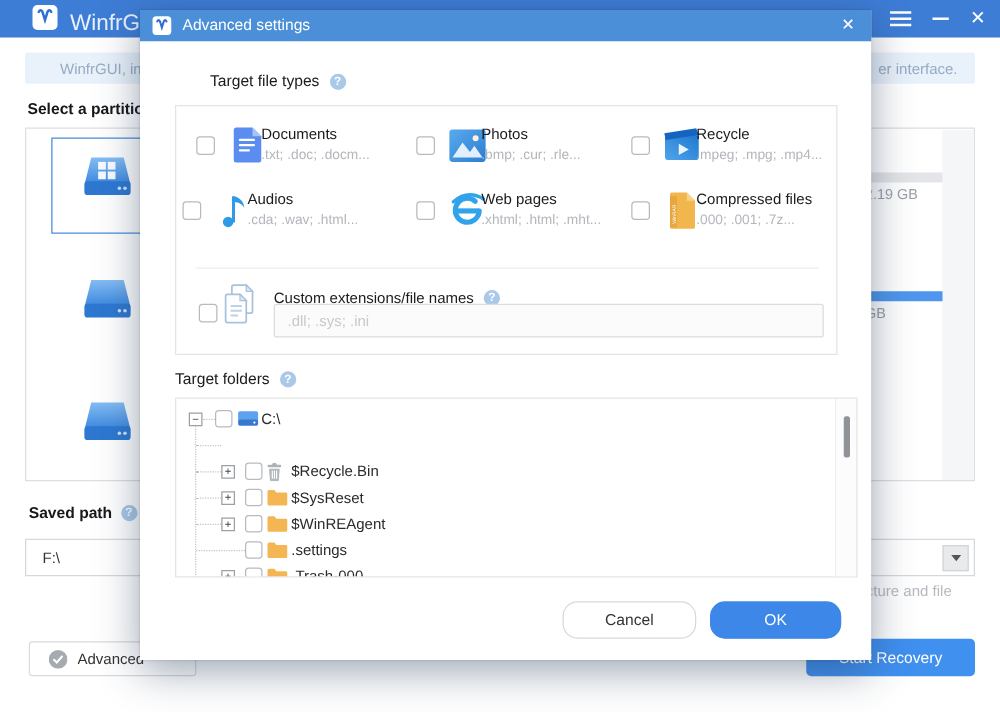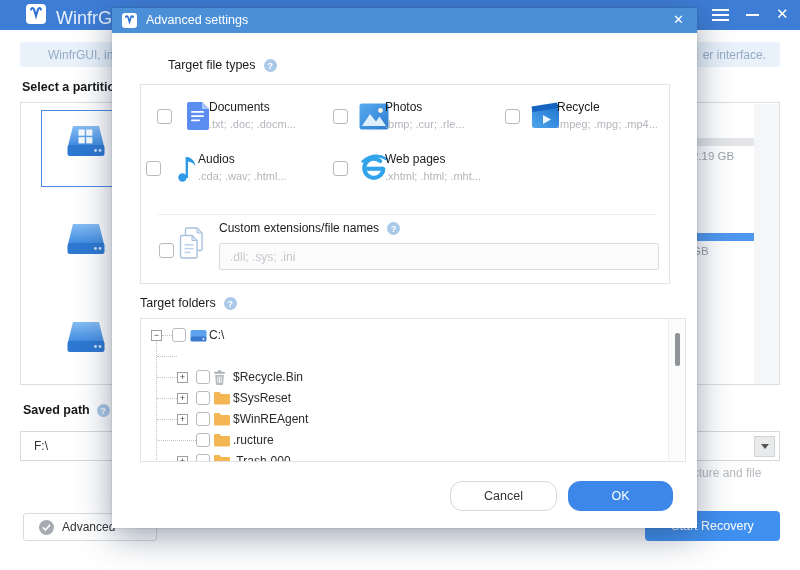--- a/index.html
+++ b/index.html
@@ -70,21 +70,21 @@
   .ft-item { position:absolute; width:170px; height:34px; }
   .cbx { position:absolute; width:15px; height:15px; border:1px solid #b7bbbf; border-radius:3px; background:#fff; cursor:pointer; }
   .ft-item .cbx { left:0; top:9px; }
   .ft-icon { position:absolute; left:26px; top:1px; width:30px; height:30px; display:flex; align-items:center; justify-content:center; }
   .ft-name { position:absolute; left:52px; top:0; font-size:12px; color:#1a1b1d; white-space:nowrap; }
   .ft-ext  { position:absolute; left:52px; top:18px; font-size:11px; color:#b3b6bb; white-space:nowrap; }
   .ft-div { position:absolute; left:16px; top:129px; width:498px; border-top:1px solid #ececee; }
 
   .custom-cbx { position:absolute; left:18px; top:158px; }
   .custom-icon { position:absolute; left:36px; top:141px; }
-  .custom-label { left:78px; top:136px; font-size:12px; }
+  .custom-label { left:78px; top:146px; font-size:12px; }
   .custom-input { position:absolute; left:78px; top:158px; width:440px; height:27px; border:1px solid #dadcde; border-radius:2px;
                   background:#fbfbfc; font-size:12px; color:#555; padding-left:10px; outline:0; font-family:inherit; }
   .custom-input::placeholder { color:#c6c9cd; }
 
   .treebox { position:absolute; left:28px; top:310px; width:546px; height:144px; border:1px solid #e3e4e6; overflow:hidden; background:#fff; }
   .tree-row { position:absolute; left:0; width:100%; height:21px; }
   .expander { position:absolute; top:5px; width:11px; height:11px; border:1px solid #9aa0a5; background:#fff; cursor:pointer;
               font-size:9px; line-height:8px; text-align:center; color:#444; }
   .expander.minus::before { content:"−"; }
   .expander.plus::before { content:"+"; }
@@ -283,20 +283,33 @@
         <span class="ft-icon">
           <svg width="30" height="30" viewBox="0 0 32 32">
             <path d="M26 17 a10.2 10.2 0 1 1 -3.4 -8.4" stroke="#31a3ea" stroke-width="4.4" fill="none" stroke-linecap="round"></path>
             <rect x="6" y="14.6" width="20" height="4.4" fill="#31a3ea"></rect>
             <path d="M4 9 Q16 -1.5 29.5 6.5" stroke="#31a3ea" stroke-width="3" fill="none" stroke-linecap="round"></path>
           </svg>
         </span>
         <span class="ft-name">Web pages</span>
         <span class="ft-ext">.xhtml; .html; .mht...</span>
       </div>
+      <div class="ft-item" style="left:364px; top:67px;">
+        <span class="cbx"></span>
+        <span class="ft-icon">
+          <svg width="26" height="31" viewBox="0 0 26 31">
+            <path d="M3 2.5 q0-1.5 1.5-1.5 h12 l6.5 6.5 v21 q0 1.5 -1.5 1.5 h-17 q-1.5 0 -1.5 -1.5 z" fill="#f2b64e"></path>
+            <path d="M16.5 1 l6.5 6.5 h-6.5 z" fill="#f8d28d"></path>
+            <rect x="3" y="4" width="5.5" height="25" fill="#e7a73d"></rect>
+            <text x="-26" y="7.6" transform="rotate(-90)" font-size="4" fill="#fff" font-family="sans-serif">WinRAR</text>
+          </svg>
+        </span>
+        <span class="ft-name">Compressed files</span>
+        <span class="ft-ext">.000; .001; .7z...</span>
+      </div>
 
       <div class="ft-div"></div>
 
       <span class="cbx custom-cbx"></span>
       <span class="custom-icon">
         <svg width="30" height="38" viewBox="0 0 30 38">
           <path d="M10 2 h10 l5 5 v16 q0 1.5 -1.5 1.5 h-13.5 q-1.5 0 -1.5 -1.5 v-19.5 q0-1.5 1.5-1.5" fill="#fff" stroke="#a9c2dc" stroke-width="1.4"></path>
           <path d="M20 2 l5 5 h-5 z" fill="#dce9f5" stroke="#a9c2dc" stroke-width="1"></path>
           <path d="M5 9.5 h10 l5 5 v16 q0 1.5 -1.5 1.5 h-13.5 q-1.5 0 -1.5 -1.5 v-19.5 q0-1.5 1.5-1.5" fill="#fff" stroke="#a9c2dc" stroke-width="1.4"></path>
           <path d="M15 9.5 l5 5 h-5 z" fill="#dce9f5" stroke="#a9c2dc" stroke-width="1"></path>
@@ -374,21 +387,21 @@
         </span>
         <span class="tlabel">$WinREAgent</span>
       </div>
       <div class="tree-row lvl1" style="top:111px;">
         <span class="cbx"></span>
         <span class="ticon">
           <svg width="17" height="14" viewBox="0 0 17 14">
             <path d="M1 2.2 q0-1.2 1.2-1.2 h4.3 l1.6 2 h7.7 q1.2 0 1.2 1.2 v8 q0 1.2 -1.2 1.2 h-13.6 q-1.2 0 -1.2 -1.2 z" fill="#f3b652"></path>
           </svg>
         </span>
-        <span class="tlabel">.ructure</span>
+        <span class="tlabel">.settings</span>
       </div>
       <div class="tree-row lvl1" style="top:132px;">
         <span class="expander plus"></span>
         <span class="cbx"></span>
         <span class="ticon">
           <svg width="17" height="14" viewBox="0 0 17 14">
             <path d="M1 2.2 q0-1.2 1.2-1.2 h4.3 l1.6 2 h7.7 q1.2 0 1.2 1.2 v8 q0 1.2 -1.2 1.2 h-13.6 q-1.2 0 -1.2 -1.2 z" fill="#f3b652"></path>
           </svg>
         </span>
         <span class="tlabel">.Trash-000</span>

